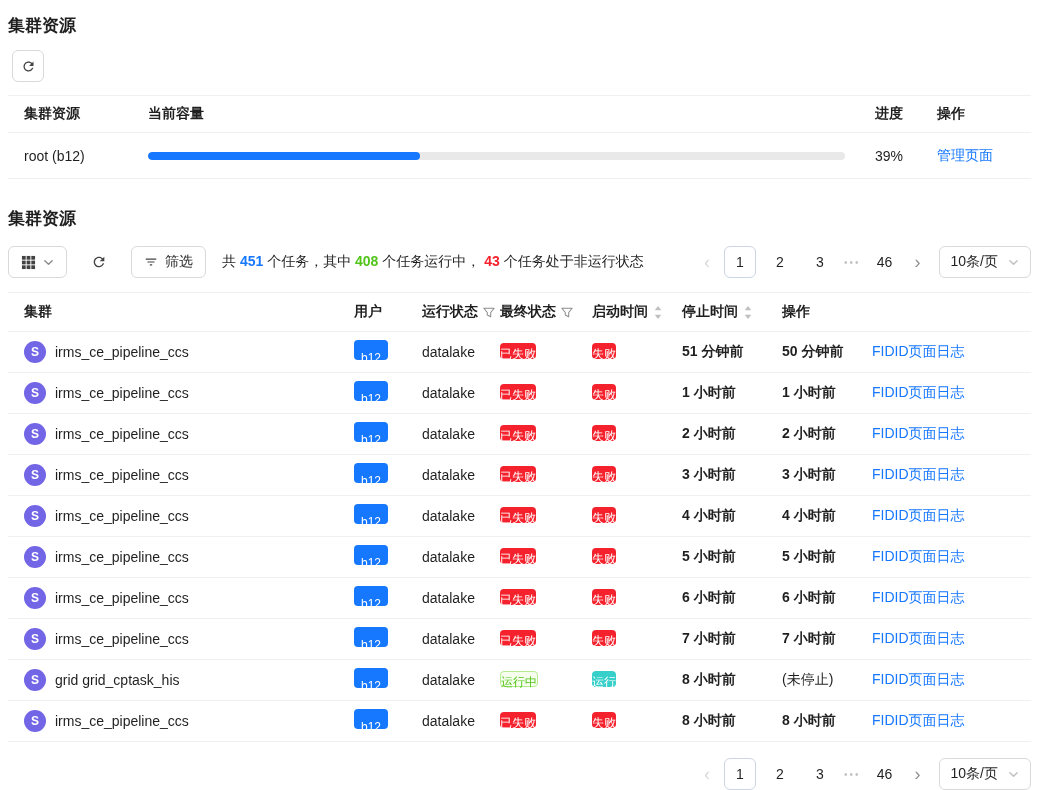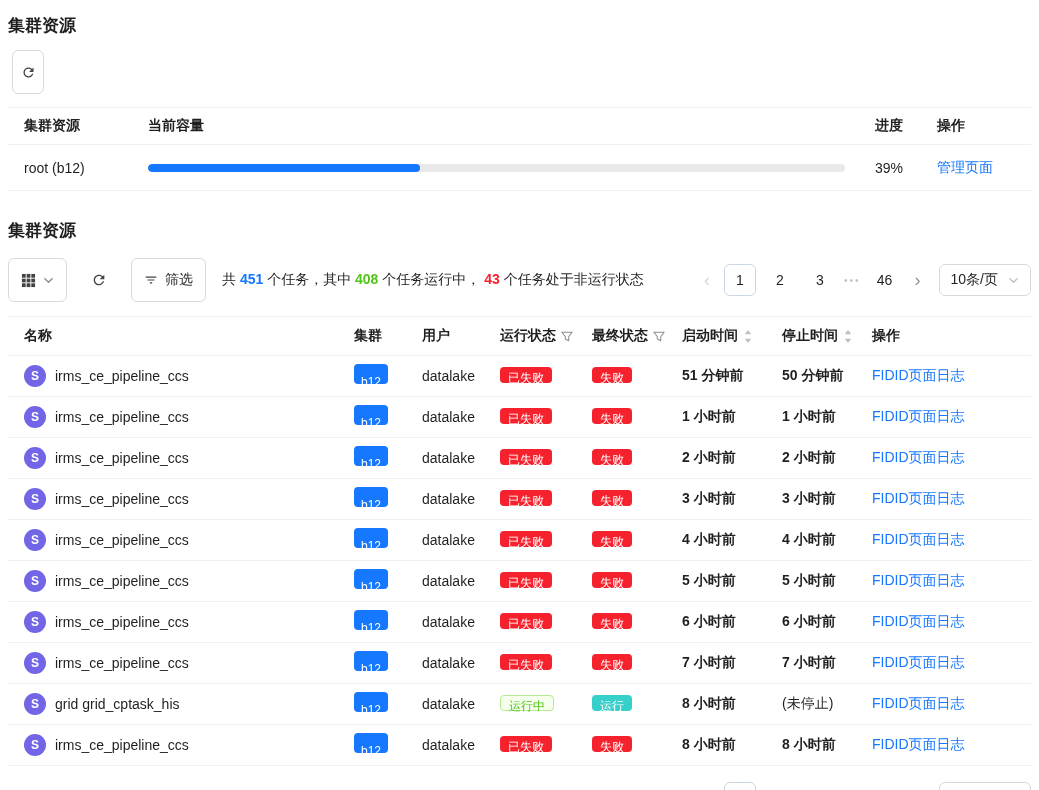--- a/index.html
+++ b/index.html
@@ -9,21 +9,21 @@
     font-family: "Liberation Sans", "DejaVu Sans", sans-serif;
     color: rgba(0,0,0,0.88);
     font-size: 14px;
     overflow: hidden;
   }
   .page { padding: 14px 8px 0 8px; }
   .h2 { font-size: 17px; font-weight: 700; color: rgba(0,0,0,0.88); }
 
   .btn, .icon-btn {
     background: #fff; border: 1px solid #d9d9d9; border-radius: 6px;
-    height: 44px; display: inline-flex; align-items: center; justify-content: center;
+    height: 32px; display: inline-flex; align-items: center; justify-content: center;
     gap: 7px; padding: 0 12px; font-size: 14px; cursor: pointer; color: rgba(0,0,0,0.88);
   }
   .icon-btn { width: 32px; padding: 0; }
   .icon-btn.plain { border: none; background: transparent; }
   .res-refresh { margin: 13px 0 0 4px; }
 
   
   .res-table { margin-top: 13px; }
   .res-head, .res-row {
     display: grid; grid-template-columns: 124px 1fr 62px 78px;
@@ -60,21 +60,21 @@
     align-items: center; padding: 0 16px;
   }
   .tt-head { height: 40px; border-top: 1px solid #f0f0f0; border-bottom: 1px solid #f0f0f0; }
   .th { display: flex; align-items: center; gap: 5px; font-weight: 600; }
   .trow { height: 41px; border-bottom: 1px solid #f0f0f0; }
   .name-td { display: flex; align-items: center; gap: 9px; overflow: hidden; }
   .avatar {
     width: 22px; height: 22px; border-radius: 50%; background: #7265e6; color: #fff;
     font-size: 12px; font-weight: 700; display: inline-flex; align-items: center; justify-content: center; flex: 0 0 22px;
   }
-  .badge { display: inline-block; font-size: 12px; height: 16px; line-height: 22px; padding: 0 8px; border-radius: 4px; color: #fff; white-space: nowrap; }
+  .badge { display: inline-block; font-size: 12px; height: 16px; line-height: 22px; padding: 0 0; border-radius: 4px; color: #fff; white-space: nowrap; }
   .badge-cluster { background: #1677ff; height: 20px; line-height: 20px; padding: 8px 7px; }
   .badge-fail { background: #f5222d; }
   .badge-run-outline { background: #f6ffed; border: 1px solid #b7eb8f; color: #52c41a; line-height: 20px; }
   .badge-run-solid { background: #36cfc9; }
   .time { font-weight: 700; }
   .time.plain { font-weight: 400; }
   .actions { display: flex; }
 
   .bottom-bar { display: flex; align-items: center; justify-content: flex-end; gap: 12px; margin-top: 16px; }
 </style>
@@ -167,23 +167,20 @@
             <path d="M2 4l4 4 4-4" fill="none" stroke="#bfbfbf" stroke-width="1.5" stroke-linecap="round" stroke-linejoin="round"></path>
           </svg>
       </div>
     </div>
   </div>
 
   
   <div class="task-table">
     <div class="tt-head">
       <div class="th">
-          <span>名称</span>
-        </div>
-      <div class="th">
           <span>集群</span>
         </div>
       <div class="th">
           <span>用户</span>
         </div>
       <div class="th">
         <span>运行状态</span>
         <svg width="12" height="11" viewBox="0 0 14 12">
             <path d="M1 1h12L9 6v5l-4-2V6L1 1z" fill="none" stroke="#8c8c8c" stroke-width="1.2" stroke-linejoin="round"></path>
           </svg>

